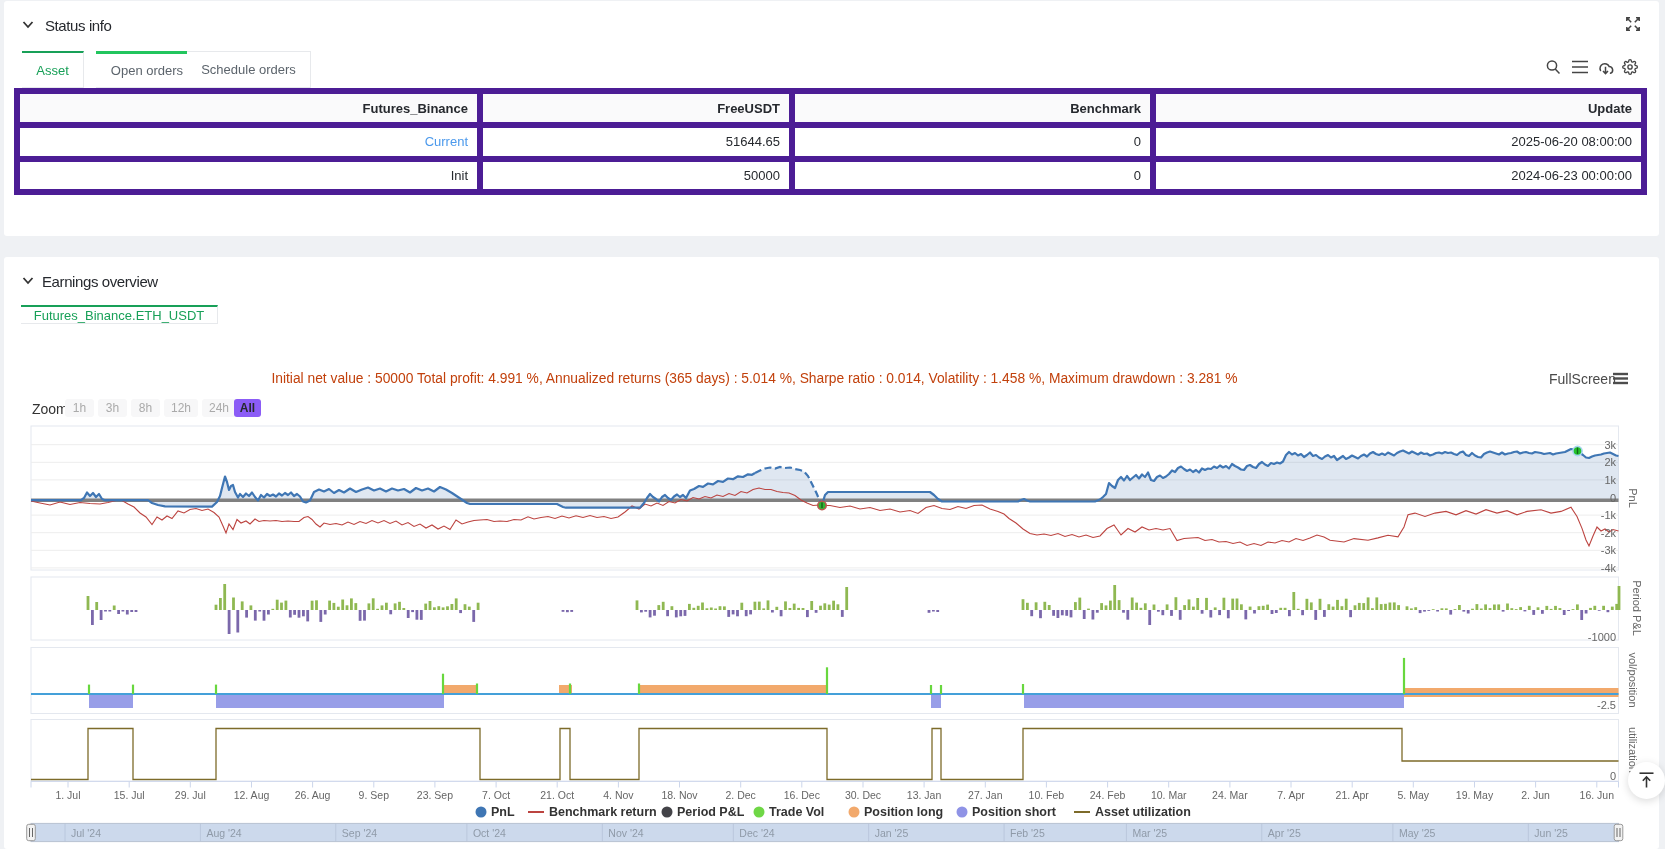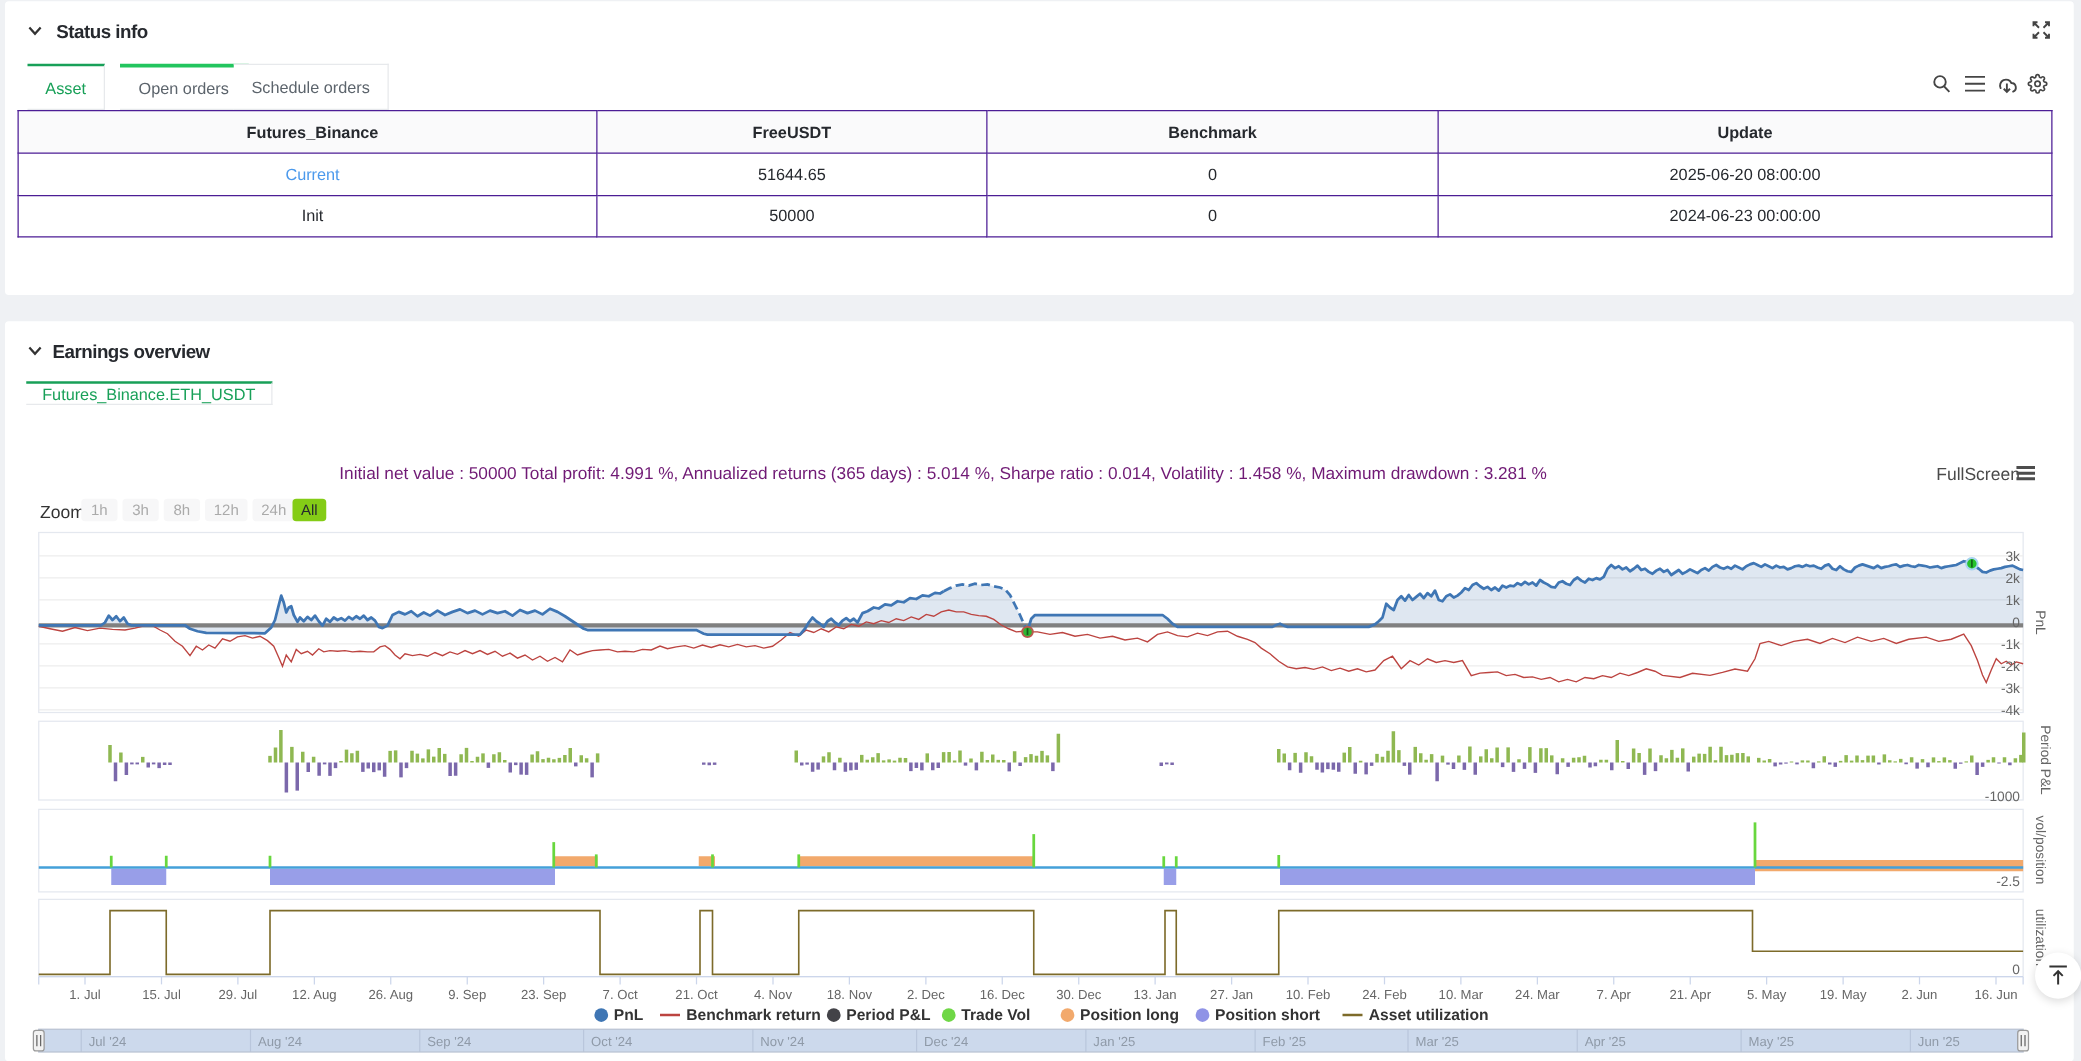--- a/index.html
+++ b/index.html
@@ -1,21 +1,21 @@
 <!DOCTYPE html>
 <html><head><meta charset="utf-8"><style>
 *{margin:0;padding:0;box-sizing:border-box}
 html,body{width:1665px;height:849px;background:#eff1f4;font-family:"Liberation Sans",sans-serif;position:relative;overflow:hidden}
 .card{position:absolute;background:#fff;border-radius:3px}
 .abs{position:absolute}
-.hdr{font-size:15px;font-weight:bold;color:#26292e;letter-spacing:-0.4px}
+.hdr{font-size:15px;font-weight:normal;color:#26292e;letter-spacing:-0.4px}
 .tab{position:absolute;top:51px;height:37px;border:1px solid #e7e9ec;border-left:none;background:#fff;
  font-size:13px;color:#5c646c;display:flex;align-items:center;justify-content:center}
 table.t{border-collapse:collapse;width:1627px;table-layout:fixed;font-size:13px;color:#26292e}
-table.t th,table.t td{border:1px solid #4c1d95;padding:0 9px;height:33.5px;text-align:center;font-weight:normal;overflow:hidden;white-space:nowrap}
+table.t th,table.t td{border:6px solid #4c1d95;padding:0 9px;height:33.5px;text-align:right;font-weight:normal;overflow:hidden;white-space:nowrap}
 table.t th{background:#fafafb;font-weight:bold;color:#26292e;height:34px}
 table.t th:first-child,table.t td:first-child{padding-left:17px}
 .zbtn{position:absolute;top:399px;height:18px;border-radius:3px;background:#f7f7f8;color:#aaa;font-size:12px;
  display:flex;align-items:center;justify-content:center}
 </style></head>
 <body>
 <div class="card" style="left:4px;top:1px;width:1655px;height:235px"></div>
 <div class="card" style="left:4px;top:257px;width:1655px;height:592px"></div>
 
 <svg class="abs" style="left:22px;top:20px" width="12" height="10" viewBox="0 0 12 10">
@@ -76,37 +76,37 @@
       </tr>
 </tbody>
   </table>
 
 <svg class="abs" style="left:22px;top:276px" width="12" height="10" viewBox="0 0 12 10">
     <path d="M1.5 2 L6 7 L10.5 2" fill="none" stroke="#333" stroke-width="1.8"></path>
   </svg>
 <div class="abs hdr" style="left:42px;top:273px">Earnings overview</div>
 <div class="tab" style="left:21px;top:305px;width:197px;height:19px;border-top:2px solid #18a058;color:#18a058;font-weight:500">Futures_Binance.ETH_USDT</div>
 
-<div class="abs" style="left:0;top:371px;width:1509px;text-align:center;font-size:13.8px;color:#701a75">Initial net value : 50000 Total profit: 4.991 %, Annualized returns (365 days) : 5.014 %, Sharpe ratio : 0.014, Volatility : 1.458 %, Maximum drawdown : 3.281 %</div>
+<div class="abs" style="left:0;top:371px;width:1509px;text-align:center;font-size:13.8px;color:#c2410c">Initial net value : 50000 Total profit: 4.991 %, Annualized returns (365 days) : 5.014 %, Sharpe ratio : 0.014, Volatility : 1.458 %, Maximum drawdown : 3.281 %</div>
 <div class="abs" style="left:1549px;top:371px;font-size:14px;color:#4a4a4a">FullScreen</div>
 <svg class="abs" style="left:1613px;top:372px" width="15" height="13" viewBox="0 0 15 13">
     <g stroke="#4d4d4d" stroke-width="2.4">
       <line x1="0" y1="2" x2="15" y2="2"></line>
       <line x1="0" y1="6.5" x2="15" y2="6.5"></line>
       <line x1="0" y1="11" x2="15" y2="11"></line>
     </g>
   </svg>
 
 <div class="abs" style="left:32px;top:401px;font-size:14px;color:#333">Zoom</div>
 <div class="zbtn" style="left:65px;width:29px">1h</div>
 <div class="zbtn" style="left:98px;width:29px">3h</div>
 <div class="zbtn" style="left:131px;width:29px">8h</div>
 <div class="zbtn" style="left:164px;width:34px">12h</div>
 <div class="zbtn" style="left:202px;width:34px">24h</div>
-<div class="zbtn" style="left:234px;width:27px;background:#84cc16;color:#26292e;font-weight:normal">All</div>
+<div class="zbtn" style="left:234px;width:27px;background:#8b5cf6;color:#26292e;font-weight:bold">All</div>
 
 <div class="abs" style="left:0;top:0"><svg id="chart" width="1665" height="849" viewBox="0 0 1665 849" font-family="Liberation Sans, sans-serif">
 <rect x="31" y="426.0" width="1587.5" height="144.0" fill="none" stroke="#e4e8ef" stroke-width="1"></rect>
       <rect x="31" y="577.0" width="1587.5" height="63.0" fill="none" stroke="#e4e8ef" stroke-width="1"></rect>
       <rect x="31" y="647.5" width="1587.5" height="66.0" fill="none" stroke="#e4e8ef" stroke-width="1"></rect>
       <rect x="31" y="719.5" width="1587.5" height="61.8" fill="none" stroke="#e4e8ef" stroke-width="1"></rect>
       <line x1="31" y1="444.7" x2="1618.5" y2="444.7" stroke="#ededed" stroke-width="1"></line>
       <line x1="31" y1="462.3" x2="1618.5" y2="462.3" stroke="#ededed" stroke-width="1"></line>
       <line x1="31" y1="479.9" x2="1618.5" y2="479.9" stroke="#ededed" stroke-width="1"></line>
       <line x1="31" y1="515.1" x2="1618.5" y2="515.1" stroke="#ededed" stroke-width="1"></line>

